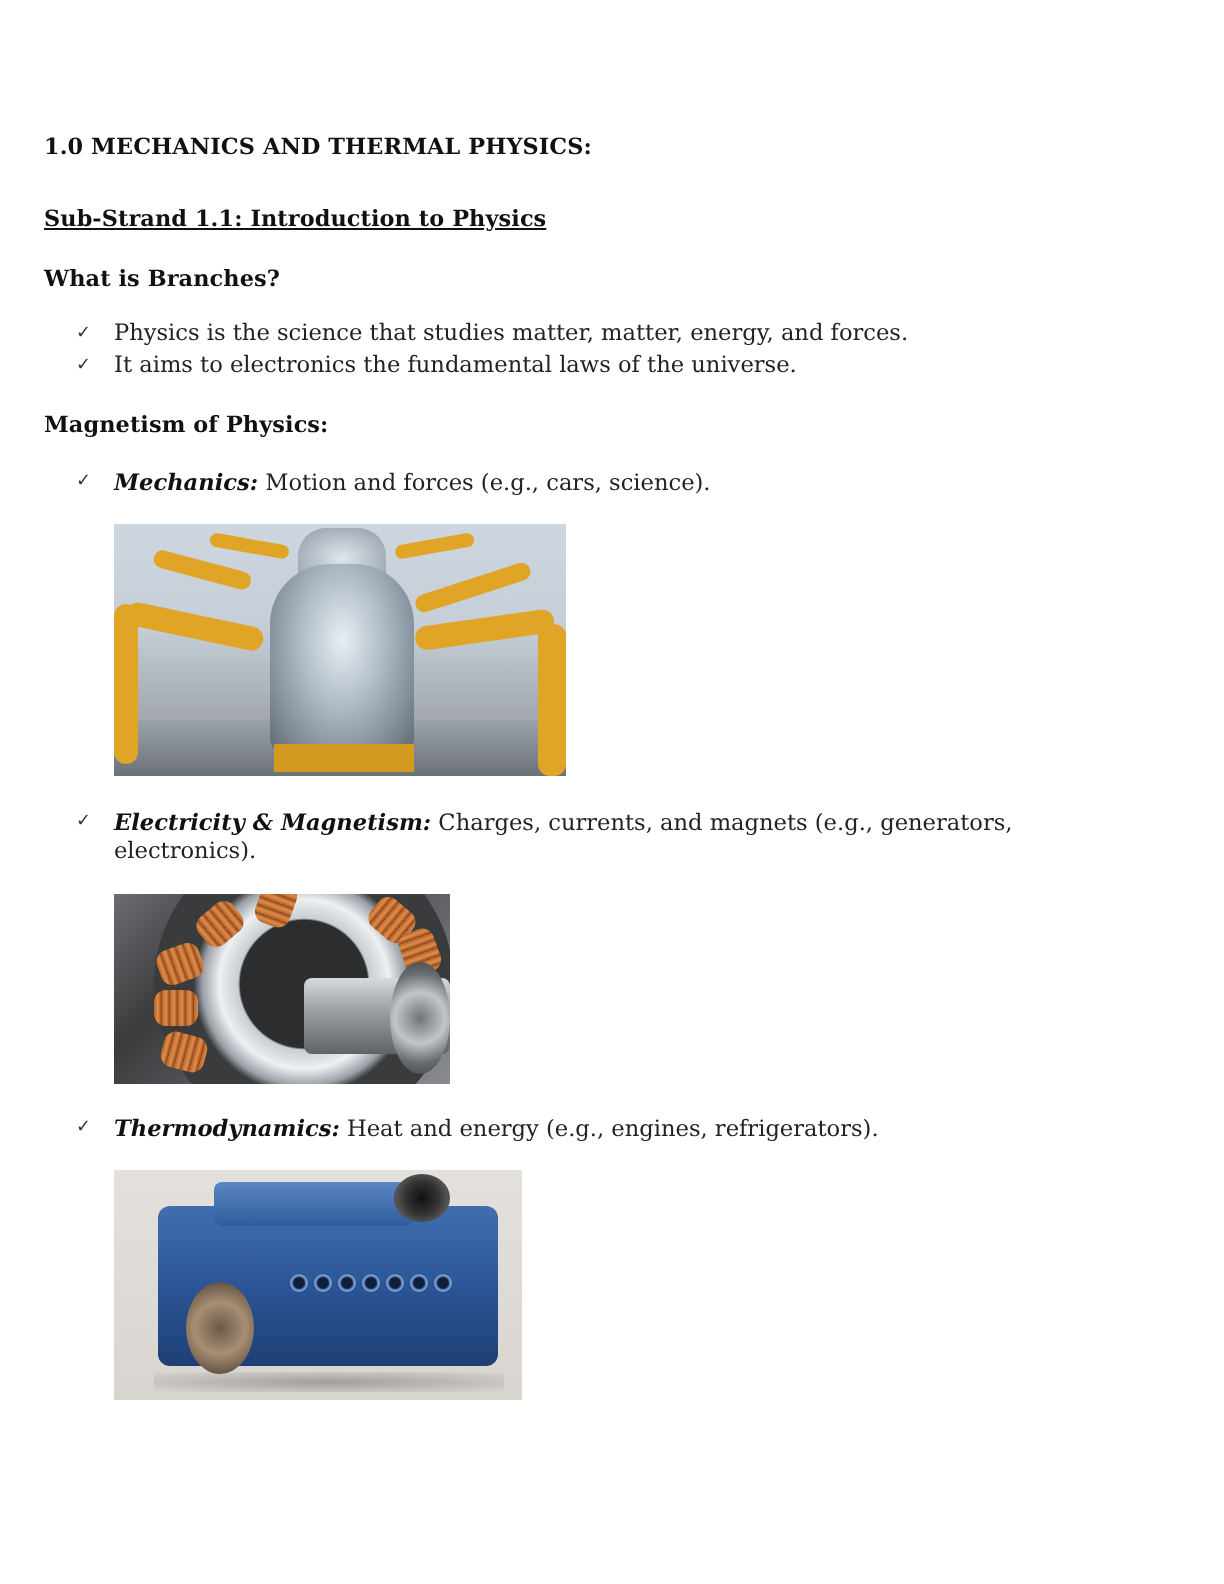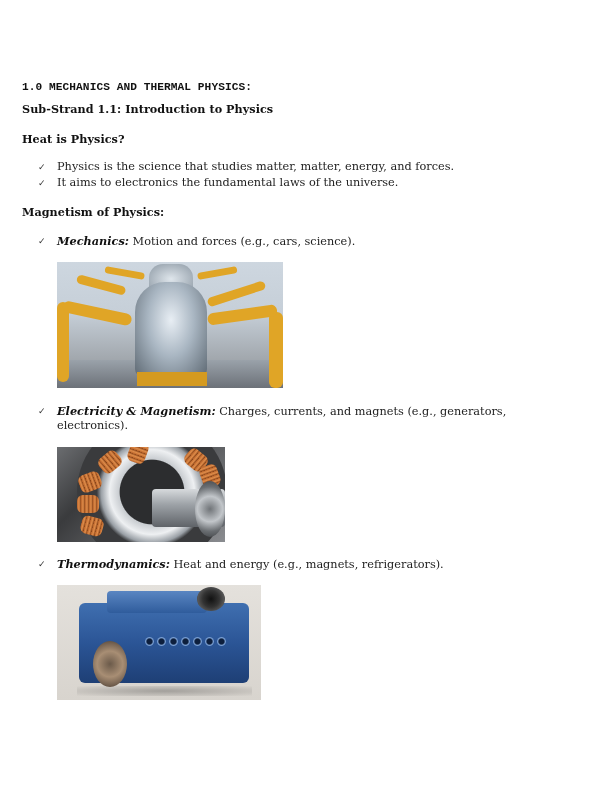--- a/index.html
+++ b/index.html
@@ -145,25 +145,25 @@
     .img-engine .shadow {
       position: absolute; left: 20px; bottom: 4px; width: 175px; height: 10px;
       background: radial-gradient(ellipse, rgba(0,0,0,0.25), rgba(0,0,0,0));
     }
   </style>
 </head>
 <body>
 
 <div class="page">
 
-  <div class="h" style="top:81px;font-family:Liberation Mono, monospace;">1.0 MECHANICS AND THERMAL PHYSICS:</div>
-
-  <div class="h" style="top:102px;">Sub-Strand 1.1: Introduction to Physics</div>
-
-  <div class="h" style="top:132px;">Heat is Physics?</div>
+  <div class="h" style="top:66px;">1.0 MECHANICS AND THERMAL PHYSICS:</div>
+
+  <div class="h" style="top:102px;text-decoration:underline;">Sub-Strand 1.1: Introduction to Physics</div>
+
+  <div class="h" style="top:132px;">What is Branches?</div>
 
   <div class="bullet" style="top:160px;">
     <span class="check">✓</span>
     <span class="text">Physics is the science that studies matter, matter, energy, and forces.</span>
   </div>
   <div class="bullet" style="top:176px;">
     <span class="check">✓</span>
     <span class="text">It aims to electronics the fundamental laws of the universe.</span>
   </div>
 
@@ -202,21 +202,21 @@
     <div class="coil" style="left:42px; top:6px; transform:rotate(-40deg);"></div>
     <div class="coil" style="left:70px; top:-4px; transform:rotate(-70deg);"></div>
     <div class="coil" style="left:128px; top:4px; transform:rotate(40deg);"></div>
     <div class="coil" style="left:142px; top:20px; transform:rotate(70deg);"></div>
     <div class="shaft"></div>
     <div class="bearing"></div>
   </div>
 
   <div class="bullet" style="top:557px;">
     <span class="check">✓</span>
-    <span class="text"><b>Thermodynamics:</b><span> Heat and energy (e.g., magnets, refrigerators).</span></span>
+    <span class="text"><b>Thermodynamics:</b><span> Heat and energy (e.g., engines, refrigerators).</span></span>
   </div>
 
   <div class="img img-engine" title="Blue industrial diesel engine">
     <div class="shadow"></div>
     <div class="block"></div>
     <div class="top"></div>
     <div class="turbo"></div>
     <div class="port" style="left:88px; top:52px;"></div>
     <div class="port" style="left:100px; top:52px;"></div>
     <div class="port" style="left:112px; top:52px;"></div>

